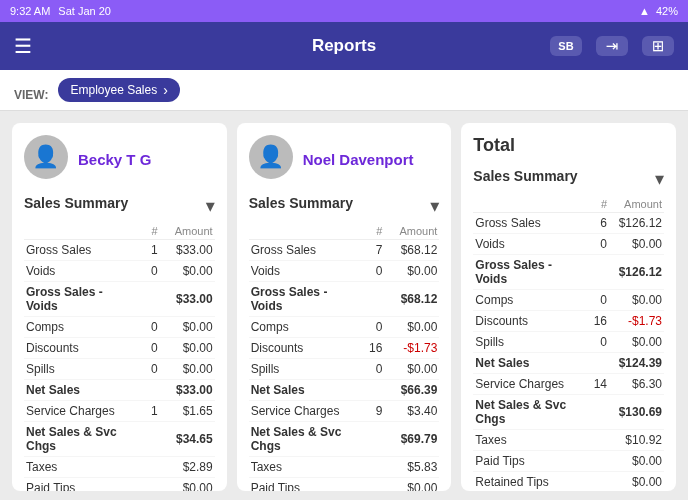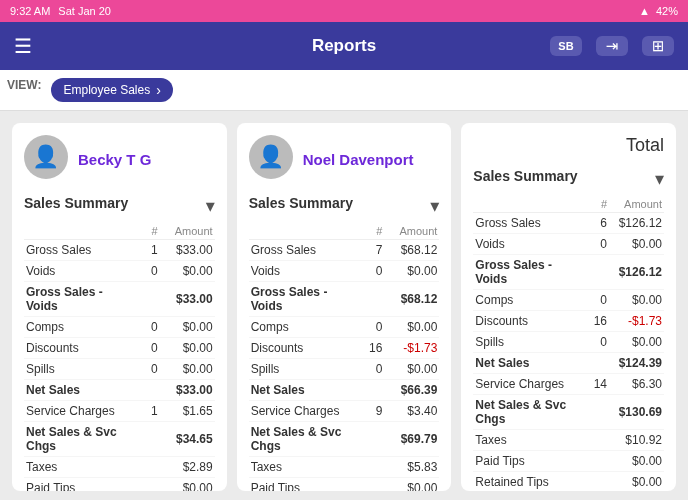--- a/index.html
+++ b/index.html
@@ -7,21 +7,21 @@
       font-family: -apple-system, BlinkMacSystemFont, 'Segoe UI', sans-serif;
       background: #f0f0f0;
       width: 688px;
       height: 500px;
       overflow: hidden;
       font-size: 13px;
     }
 
     
     .status-bar {
-      background: #ec4899;
+      background: #8b5cf6;
       color: white;
       display: flex;
       justify-content: space-between;
       align-items: center;
       padding: 2px 10px;
       height: 22px;
       font-size: 11px;
     }
     .status-left { display: flex; gap: 8px; }
     .status-right { display: flex; gap: 6px; align-items: center; }
@@ -54,23 +54,23 @@
       width: 32px; height: 20px;
       background: #5a5ab0;
       border-radius: 6px;
       display: flex; align-items: center; justify-content: center;
       cursor: pointer;
     }
 
     
     .view-bar {
       background: white;
-      padding: 8px 7px;
-      display: flex;
-      align-items: flex-start;
+      padding: 8px 14px;
+      display: flex;
+      align-items: flex-end;
       gap: 10px;
       border-bottom: 1px solid #ddd;
     }
     .view-label {
       font-size: 12px;
       font-weight: 600;
       color: #666;
     }
     .view-pill {
       background: #3a3a9c;
@@ -121,23 +121,23 @@
       gap: 10px;
       margin-bottom: 12px;
     }
     .card-name {
       font-size: 15px;
       font-weight: 700;
       color: #6d28d9;
     }
     .card-name-total {
       font-size: 18px;
-      font-weight: 400;
+      font-weight: 700;
       color: #333;
-      text-align: right;
+      text-align: left;
       margin-bottom: 12px;
     }
 
     
     .section-header {
       display: flex;
       justify-content: space-between;
       align-items: flex-start;
       margin-bottom: 6px;
     }

